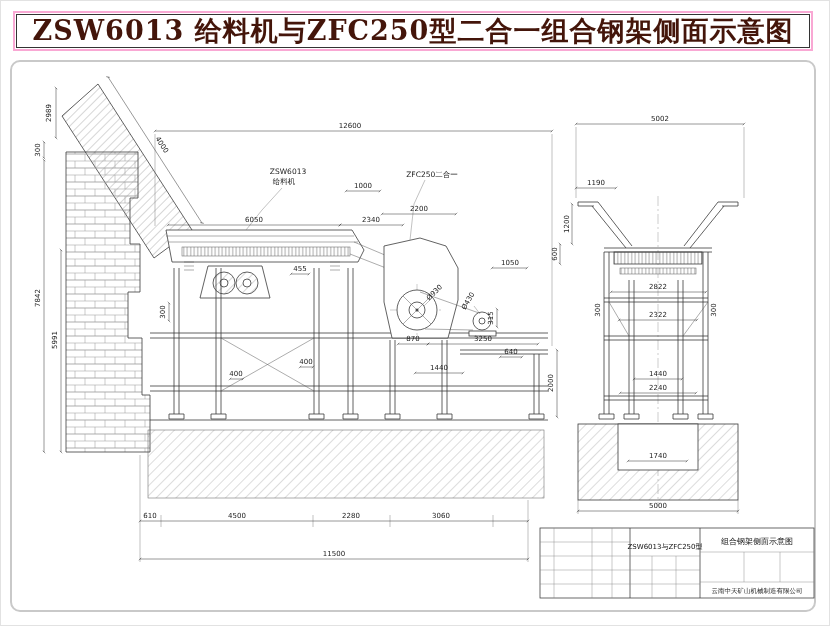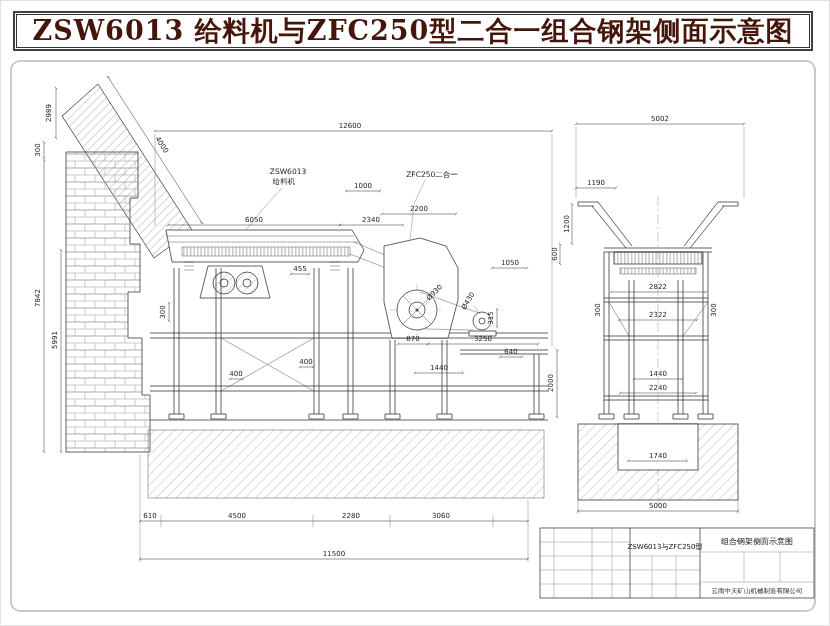--- a/index.html
+++ b/index.html
@@ -3,21 +3,21 @@
 <meta charset="utf-8">
 <style>
   html,body{margin:0;padding:0;}
   body{
     width:830px;height:626px;position:relative;background:#ffffff;
     font-family:"DejaVu Sans","Liberation Sans",sans-serif;overflow:hidden;
   }
   .page-border{position:absolute;inset:0;border:1px solid #e2e2e2;pointer-events:none;}
   .title-bar{
     position:absolute;left:13px;top:11px;width:800px;height:40px;
-    border:2px solid #404040;background:#fff;box-sizing:border-box;
+    border:2px solid #f9a8d4;background:#fff;box-sizing:border-box;
   }
   .title-bar::before{
     content:"";position:absolute;inset:1px;border:1px solid #333;pointer-events:none;
   }
   .title-text{
     width:100%;height:100%;display:flex;align-items:center;justify-content:center;
     font-family:"DejaVu Serif","Liberation Serif",serif;
     font-weight:bold;font-size:27px;letter-spacing:1px;color:#44150a;white-space:nowrap;
   }
   .panel{

